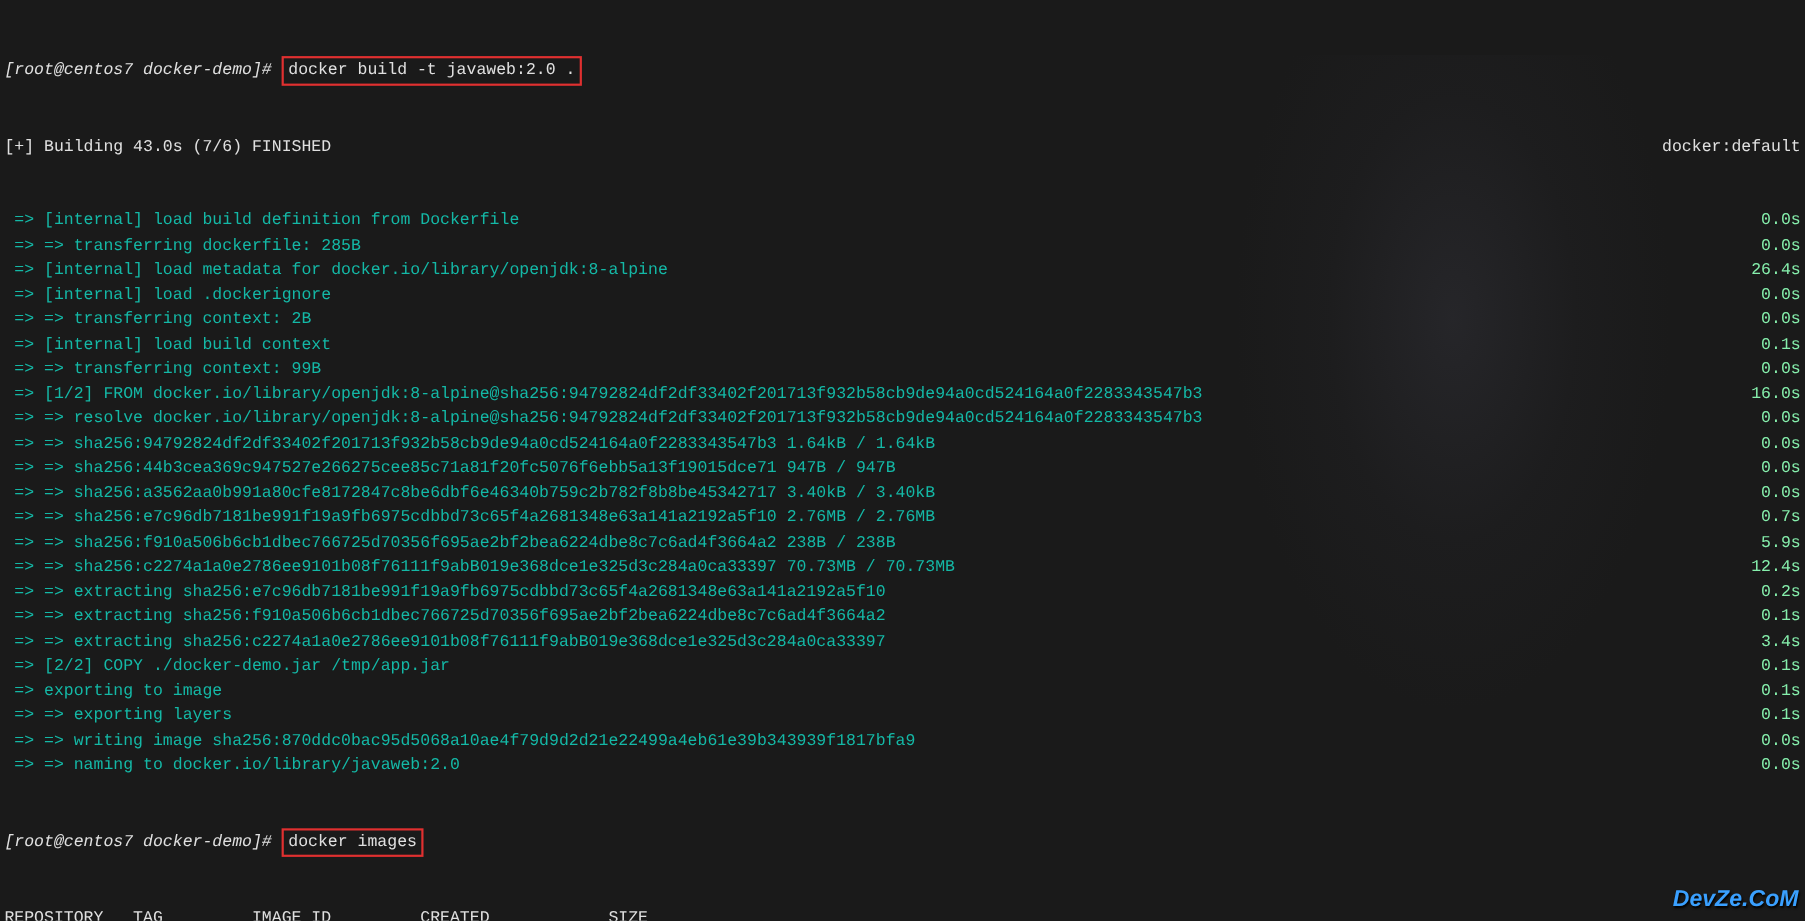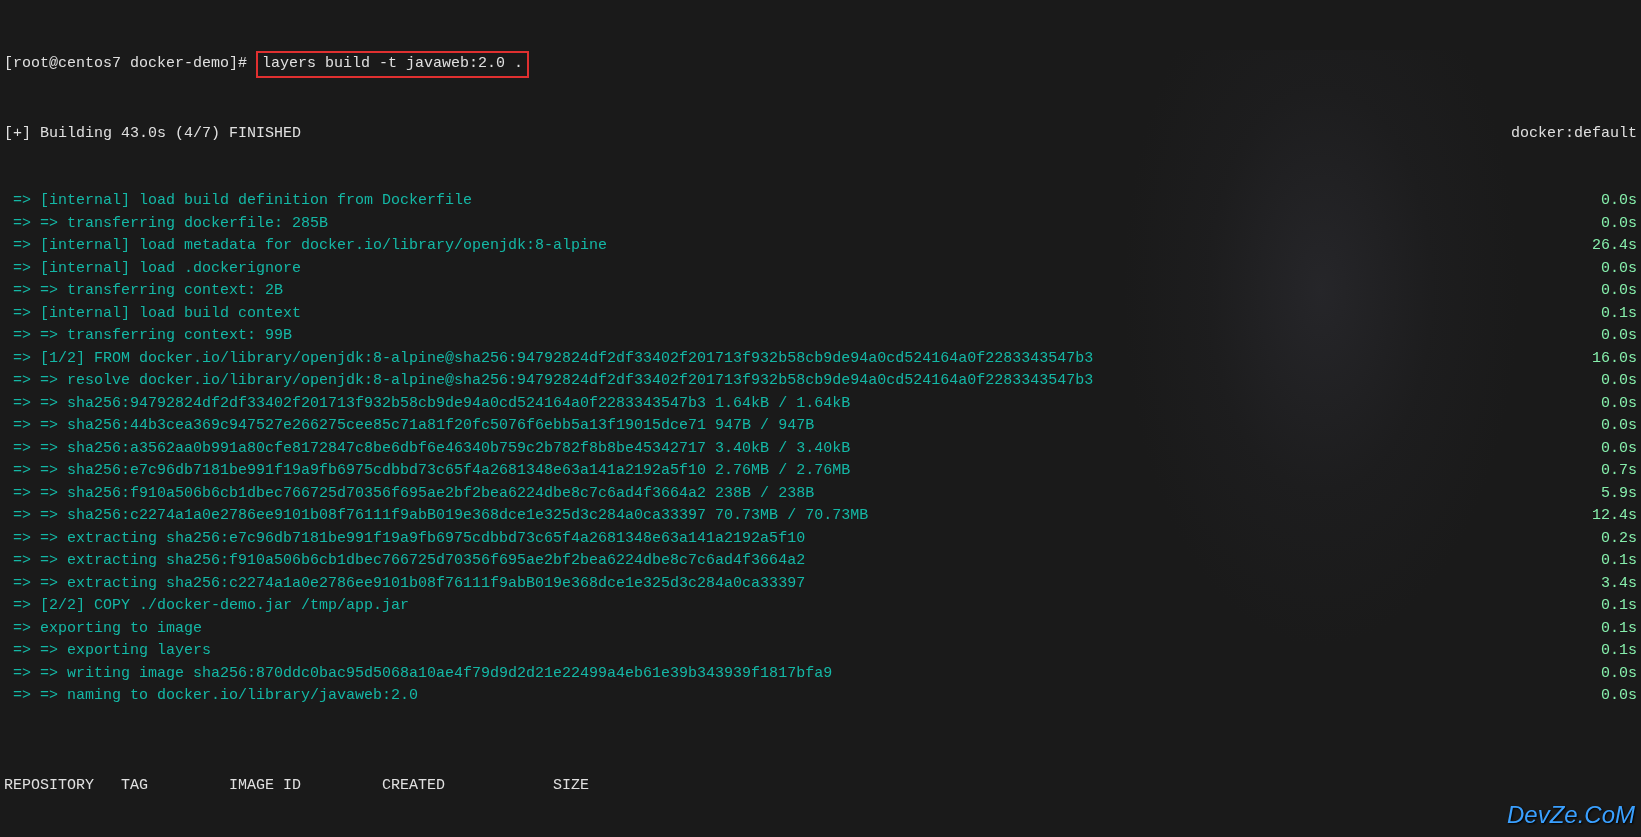--- a/index.html
+++ b/index.html
@@ -12,32 +12,32 @@
     width: 1641px;
     height: 837px;
     overflow: hidden;
     position: relative;
   }
   .terminal {
     padding: 6px 4px;
     white-space: pre;
   }
   .line { display: flex; justify-content: space-between; white-space: pre; }
-  .prompt-white { color: #e0e0e0; }
+  .prompt-white { color: #e0e0e0; font-style: italic; }
   .build-text { color: #14b8a6; }
   .timing { color: #86efac; }
   .highlight-red { border: 2px solid #e03030; padding: 0 4px; display: inline-block; }
   .white-text { color: #e0e0e0; }
   .watermark {
     position: absolute;
     bottom: 4px;
     right: 6px;
     color: #3aa0ff;
-    font-size: 24px;
-    font-weight: normal;
+    font-size: 21px;
+    font-weight: bold;
     font-style: italic;
     font-family: Arial, sans-serif;
     text-shadow: 1px 1px 2px #000;
   }
   .ghost {
     position: absolute;
     top: 50px;
     right: 120px;
     width: 400px;
     height: 600px;
@@ -45,26 +45,27 @@
     pointer-events: none;
   }
 </style>
 </head>
 <body>
 
 <div class="ghost"></div>
 
 <div class="terminal">
 
-<div><span class="prompt-white">[root@centos7 docker-demo]# </span><span class="highlight-red white-text">layers build -t javaweb:2.0 .</span></div>
+<div><span class="prompt-white">[root@centos7 docker-demo]# </span><span class="highlight-red white-text">docker build -t javaweb:2.0 .</span></div>
 
-<div class="line"><span class="white-text">[+] Building 43.0s (4/7) FINISHED</span><span class="white-text">docker:default</span></div>
+<div class="line"><span class="white-text">[+] Building 43.0s (7/6) FINISHED</span><span class="white-text">docker:default</span></div>
 
 <div id="steps-container"><div class="line"><span class="build-text"> =&gt; [internal] load build definition from Dockerfile</span><span class="timing">0.0s</span></div><div class="line"><span class="build-text"> =&gt; =&gt; transferring dockerfile: 285B</span><span class="timing">0.0s</span></div><div class="line"><span class="build-text"> =&gt; [internal] load metadata for docker.io/library/openjdk:8-alpine</span><span class="timing">26.4s</span></div><div class="line"><span class="build-text"> =&gt; [internal] load .dockerignore</span><span class="timing">0.0s</span></div><div class="line"><span class="build-text"> =&gt; =&gt; transferring context: 2B</span><span class="timing">0.0s</span></div><div class="line"><span class="build-text"> =&gt; [internal] load build context</span><span class="timing">0.1s</span></div><div class="line"><span class="build-text"> =&gt; =&gt; transferring context: 99B</span><span class="timing">0.0s</span></div><div class="line"><span class="build-text"> =&gt; [1/2] FROM docker.io/library/openjdk:8-alpine@sha256:94792824df2df33402f201713f932b58cb9de94a0cd524164a0f2283343547b3</span><span class="timing">16.0s</span></div><div class="line"><span class="build-text"> =&gt; =&gt; resolve docker.io/library/openjdk:8-alpine@sha256:94792824df2df33402f201713f932b58cb9de94a0cd524164a0f2283343547b3</span><span class="timing">0.0s</span></div><div class="line"><span class="build-text"> =&gt; =&gt; sha256:94792824df2df33402f201713f932b58cb9de94a0cd524164a0f2283343547b3 1.64kB / 1.64kB</span><span class="timing">0.0s</span></div><div class="line"><span class="build-text"> =&gt; =&gt; sha256:44b3cea369c947527e266275cee85c71a81f20fc5076f6ebb5a13f19015dce71 947B / 947B</span><span class="timing">0.0s</span></div><div class="line"><span class="build-text"> =&gt; =&gt; sha256:a3562aa0b991a80cfe8172847c8be6dbf6e46340b759c2b782f8b8be45342717 3.40kB / 3.40kB</span><span class="timing">0.0s</span></div><div class="line"><span class="build-text"> =&gt; =&gt; sha256:e7c96db7181be991f19a9fb6975cdbbd73c65f4a2681348e63a141a2192a5f10 2.76MB / 2.76MB</span><span class="timing">0.7s</span></div><div class="line"><span class="build-text"> =&gt; =&gt; sha256:f910a506b6cb1dbec766725d70356f695ae2bf2bea6224dbe8c7c6ad4f3664a2 238B / 238B</span><span class="timing">5.9s</span></div><div class="line"><span class="build-text"> =&gt; =&gt; sha256:c2274a1a0e2786ee9101b08f76111f9abB019e368dce1e325d3c284a0ca33397 70.73MB / 70.73MB</span><span class="timing">12.4s</span></div><div class="line"><span class="build-text"> =&gt; =&gt; extracting sha256:e7c96db7181be991f19a9fb6975cdbbd73c65f4a2681348e63a141a2192a5f10</span><span class="timing">0.2s</span></div><div class="line"><span class="build-text"> =&gt; =&gt; extracting sha256:f910a506b6cb1dbec766725d70356f695ae2bf2bea6224dbe8c7c6ad4f3664a2</span><span class="timing">0.1s</span></div><div class="line"><span class="build-text"> =&gt; =&gt; extracting sha256:c2274a1a0e2786ee9101b08f76111f9abB019e368dce1e325d3c284a0ca33397</span><span class="timing">3.4s</span></div><div class="line"><span class="build-text"> =&gt; [2/2] COPY ./docker-demo.jar /tmp/app.jar</span><span class="timing">0.1s</span></div><div class="line"><span class="build-text"> =&gt; exporting to image</span><span class="timing">0.1s</span></div><div class="line"><span class="build-text"> =&gt; =&gt; exporting layers</span><span class="timing">0.1s</span></div><div class="line"><span class="build-text"> =&gt; =&gt; writing image sha256:870ddc0bac95d5068a10ae4f79d9d2d21e22499a4eb61e39b343939f1817bfa9</span><span class="timing">0.0s</span></div><div class="line"><span class="build-text"> =&gt; =&gt; naming to docker.io/library/javaweb:2.0</span><span class="timing">0.0s</span></div></div>
 
+<div><span class="prompt-white">[root@centos7 docker-demo]# </span><span class="highlight-red white-text">docker images</span></div>
 
 <div id="images-container"><div class="white-text">REPOSITORY   TAG         IMAGE ID         CREATED            SIZE</div></div>
 
 
 
 
 
 </div>
 
 <div class="watermark">DevZe.CoM</div>

